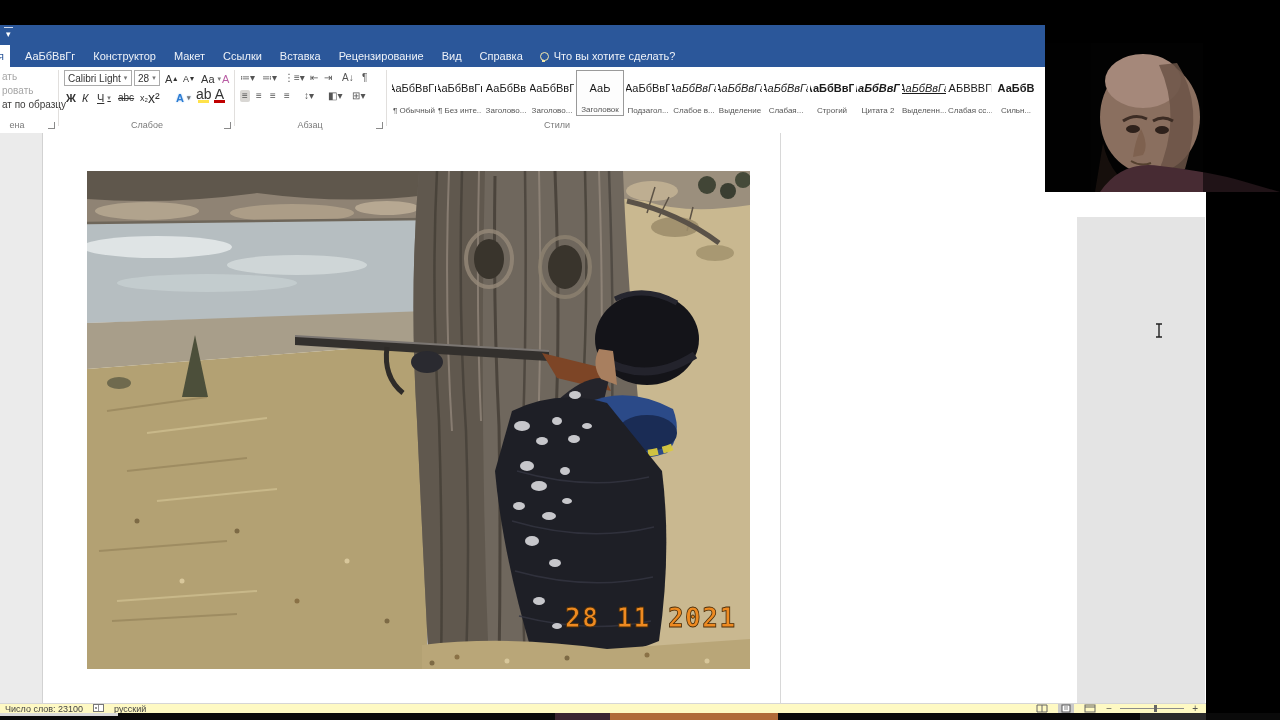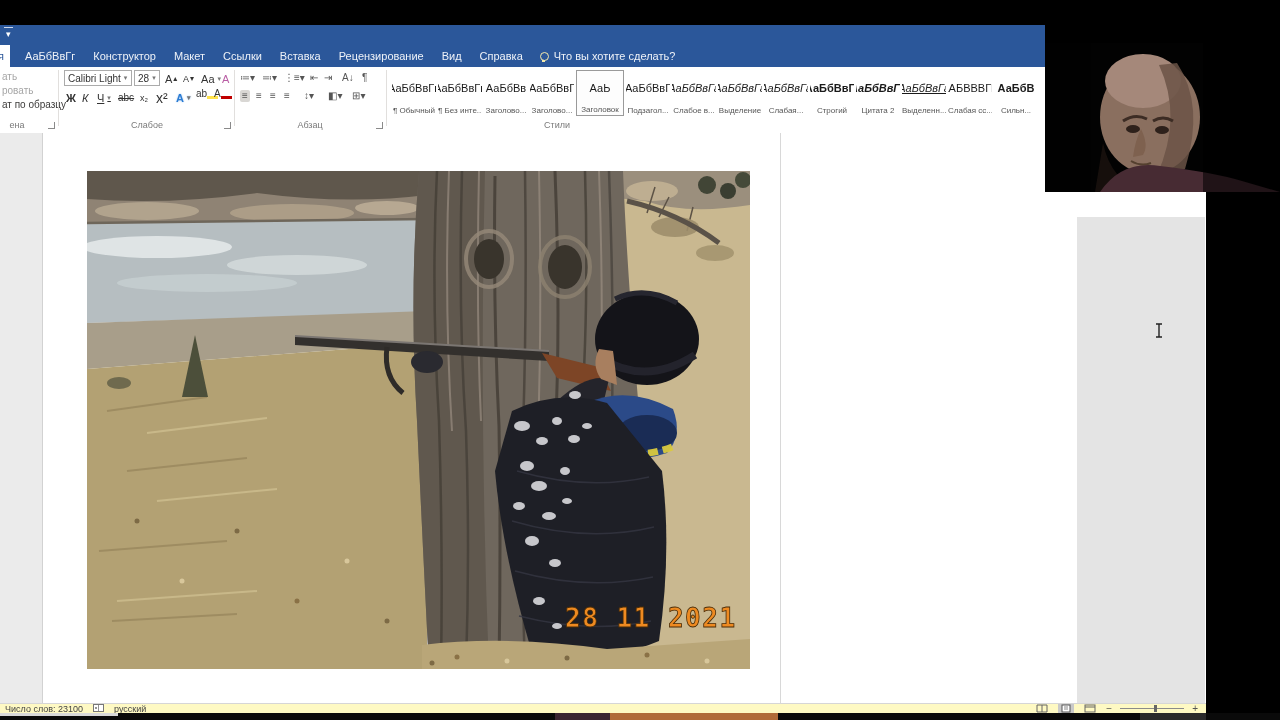--- a/index.html
+++ b/index.html
@@ -25,21 +25,21 @@
   .launcher{position:absolute;top:55px;width:6px;height:6px;border-right:1px solid #8a8a8a;border-bottom:1px solid #8a8a8a;}
   .clip{position:absolute;color:#a6a6a6;white-space:nowrap;}
   .fbox{position:absolute;border:1px solid #ababab;background:#fff;font-size:10px;color:#333;display:flex;align-items:center;padding:0 3px;height:16px;box-sizing:border-box;white-space:nowrap;}
   .dd{color:#777;font-size:7px;margin-left:3px;}
   .rbtn{position:absolute;height:16px;display:flex;align-items:flex-end;font-size:11px;color:#333;white-space:nowrap;line-height:14px;}
   .rbtn .mini{font-size:8px;margin-left:1px;}
   .bold-g{font-weight:bold}.ital-g{font-style:italic}.und-g{text-decoration:underline}
   .strike-g{text-decoration:line-through;font-size:10px}
   .fx-g{color:#2b7cd3;text-shadow:0 0 2px #9cc3ef;font-weight:bold}
   .bar{display:inline-block;width:11px;height:3px;margin-top:1px}
-  .stackbtn{position:absolute;display:flex;align-items:flex-end;font-size:10px;line-height:10px;color:#333}
+  .stackbtn{position:absolute;display:flex;flex-direction:column;align-items:center;font-size:14px;line-height:10px;color:#333}
   .icn{position:absolute;font-size:10px;color:#555;line-height:12px;}
   .pressed{background:#d9d7d4;border-radius:2px;padding:0 2px;}
   
   .sgallery{position:absolute;left:392px;top:3px;display:flex;gap:2px;}
   .sitem{width:44px;height:46px;display:flex;flex-direction:column;align-items:center;justify-content:flex-end;overflow:hidden;}
   .sitem .prev{flex:1;display:flex;align-items:center;justify-content:center;white-space:nowrap;font-size:11px;color:#1a1a1a;overflow:hidden;width:100%;}
   .sitem .slab{font-size:8px;color:#565656;white-space:nowrap;overflow:hidden;max-width:44px;padding-bottom:1px;}
   .sitem.sel{border:1px solid #9a9a9a;background:#fdfdfd;box-sizing:border-box;width:48px;}
   .p-h1{color:#2e74b5;font-size:12px}.p-h2{color:#7a93ae;font-size:11px}
   .p-title{font-size:20px;color:#1a1a1a;font-weight:400}
@@ -149,21 +149,21 @@
       <div class="rbtn und-g" style="left:97px;top:22px">
           <span>Ч</span>
           <span class="dd">▾</span>
         </div>
       <div class="rbtn strike-g" style="left:118px;top:22px">
           <span>abc</span>
         </div>
       <div class="rbtn" style="left:140px;top:22px;font-size:9px">
           <span>x₂</span>
         </div>
-      <div class="rbtn" style="left:156px;top:22px;font-size:14px">
+      <div class="rbtn" style="left:148px;top:22px;font-size:14px">
           <span>x²</span>
         </div>
       <div class="rbtn fx-g" style="left:176px;top:22px">
           <span>А</span>
           <span class="dd" style="color:#777">▾</span>
         </div>
       <div class="stackbtn" style="left:196px;top:22px">
           <span>ab</span>
           <span class="bar" style="background:#ffe24a"></span>
         </div>

